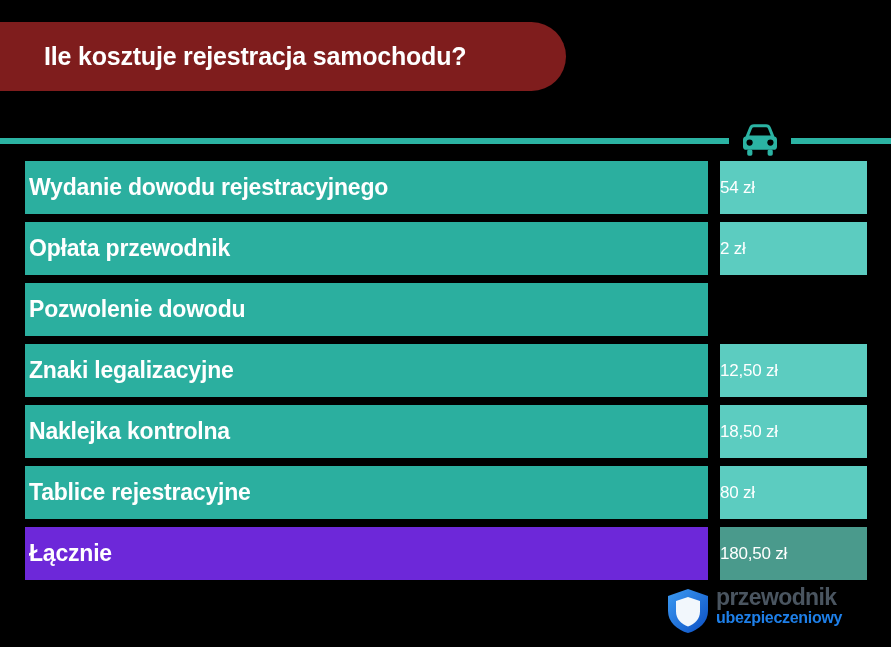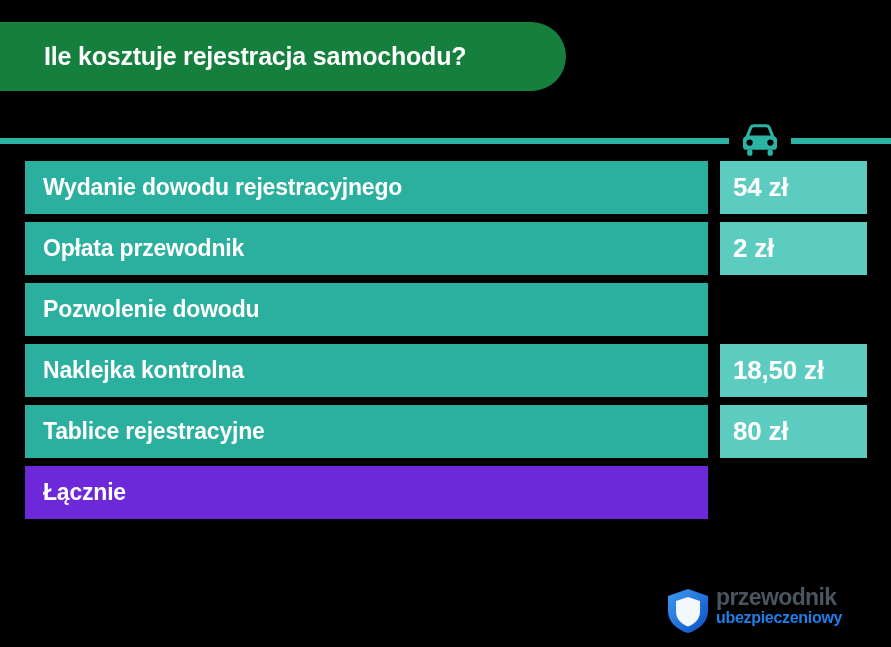--- a/index.html
+++ b/index.html
@@ -17,21 +17,21 @@
     -webkit-font-smoothing: antialiased;
   }
 
   
   .header-banner {
     position: absolute;
     left: 0;
     top: 22px;
     width: 566px;
     height: 69px;
-    background: #15803d;
+    background: #7f1d1d;
     border-top-right-radius: 36px;
     border-bottom-right-radius: 36px;
     display: flex;
     align-items: center;
   }
 
   .header-title {
     color: #FFFFFF;
     font-size: 25px;
     font-weight: bold;
@@ -89,41 +89,40 @@
     background: #2BAF9F;
     display: flex;
     align-items: center;
   }
 
   .fee-label-text {
     color: #FFFFFF;
     font-size: 23px;
     font-weight: bold;
     letter-spacing: -0.2px;
-    padding-left: 18px;
+    padding-left: 4px;
     white-space: nowrap;
   }
 
   .fee-value {
     position: absolute;
     left: 695px;
     top: 0;
     width: 147px;
     height: 53px;
     background: #5CCCC0;
     display: flex;
     align-items: center;
   }
 
   .fee-value-text {
     color: #FFFFFF;
-    font-size: 26px;
-    font-weight: bold;
+    font-size: 17px;
+    font-weight: normal;
     letter-spacing: -0.2px;
-    padding-left: 13px;
     white-space: nowrap;
   }
 
   
   .fee-row.total .fee-label { background: #6d28d9; }
   .fee-row.total .fee-value { background: #4A9A8C; }
 
   
   .logo {
     position: absolute;
@@ -206,20 +205,28 @@
       <span class="fee-value-text">2 zł</span>
     </div>
   </div>
 
   <div class="fee-row">
     <div class="fee-label">
       <span class="fee-label-text">Pozwolenie dowodu</span>
     </div>
   </div>
 
+  <div class="fee-row">
+    <div class="fee-label">
+      <span class="fee-label-text">Znaki legalizacyjne</span>
+    </div>
+    <div class="fee-value">
+      <span class="fee-value-text">12,50 zł</span>
+    </div>
+  </div>
 
   <div class="fee-row">
     <div class="fee-label">
       <span class="fee-label-text">Naklejka kontrolna</span>
     </div>
     <div class="fee-value">
       <span class="fee-value-text">18,50 zł</span>
     </div>
   </div>
 
@@ -228,20 +235,23 @@
       <span class="fee-label-text">Tablice rejestracyjne</span>
     </div>
     <div class="fee-value">
       <span class="fee-value-text">80 zł</span>
     </div>
   </div>
 
   <div class="fee-row total">
     <div class="fee-label">
       <span class="fee-label-text">Łącznie</span>
+    </div>
+    <div class="fee-value">
+      <span class="fee-value-text">180,50 zł</span>
     </div>
   </div>
 
 </div>
 
 <div class="logo">
   <span class="logo-shield">
     <svg viewBox="0 0 44 46" width="44" height="46" aria-hidden="true">
       <defs>
         <linearGradient id="shieldGrad" x1="0" y1="0" x2="1" y2="1">

